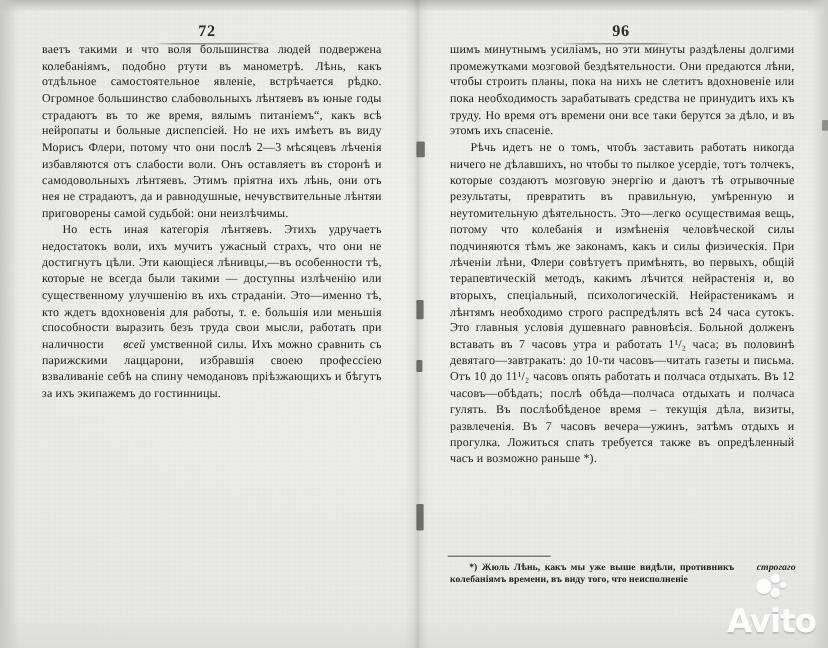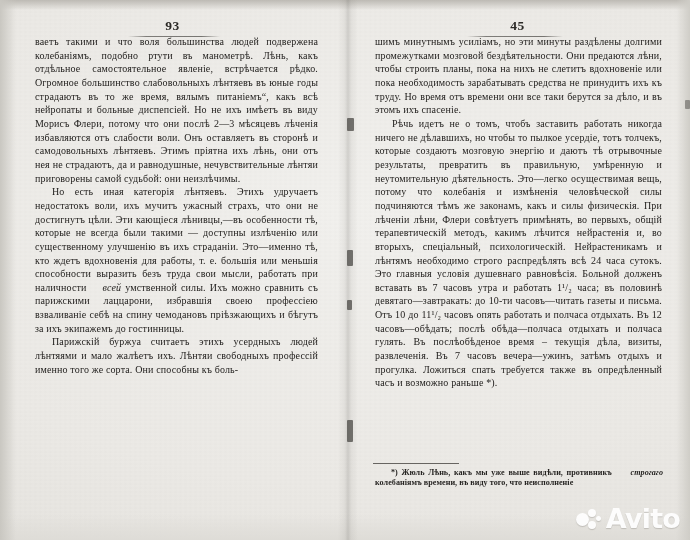--- a/index.html
+++ b/index.html
@@ -144,24 +144,25 @@
     letter-spacing: .05px;
   }
   .footnote i { font-style: italic; margin-left: 15px; }
 
   
   .watermark {
     position: absolute;
     right: 10px;
     bottom: 8px;
     display: flex;
-    align-items: flex-end;
+    align-items: center;
     gap: 4px;
     opacity: .92;
     pointer-events: none;
+    flex-direction: column;
   }
   .wm-dots {
     position: relative;
     width: 26px;
     height: 24px;
   }
   .wm-dots span {
     position: absolute;
     border-radius: 50%;
     background: #ffffff;
@@ -193,32 +194,31 @@
   <div class="edge-right"></div>
   <div class="gutter"></div>
 
   <div class="blotch" style="left:347px; top:118px; width:7px; height:13px;"></div>
   <div class="blotch" style="left:347px; top:250px; width:6px; height:16px;"></div>
   <div class="blotch" style="left:347px; top:300px; width:5px; height:10px;"></div>
   <div class="blotch" style="left:347px; top:420px; width:6px; height:22px;"></div>
   <div class="blotch" style="left:685px; top:100px; width:5px; height:9px; opacity:.5;"></div>
 
   <div class="page page-left">
-    <div class="folio">93</div>
+    <div class="folio">72</div>
     <div class="folio-rule"></div>
 
     <div class="column">
       <p class="cont">ваетъ такими и что воля большинства людей подвержена колебаніямъ, подобно ртути въ манометрѣ. Лѣнь, какъ отдѣльное самостоятельное явленіе, встрѣчается рѣдко. Огромное большинство слабовольныхъ лѣнтяевъ въ юные годы страдаютъ въ то же время, вялымъ питаніемъ“, какъ всѣ нейропаты и больные диспепсіей. Но не ихъ имѣетъ въ виду Морисъ Флери, потому что они послѣ 2—3 мѣсяцевъ лѣченія избавляются отъ слабости воли. Онъ оставляетъ въ сторонѣ и самодовольныхъ лѣнтяевъ. Этимъ пріятна ихъ лѣнь, они отъ нея не страдаютъ, да и равнодушные, нечувствительные лѣнтяи приговорены самой судьбой: они неизлѣчимы.</p>
       <p><span>Но есть иная категорія лѣнтяевъ. Этихъ удручаетъ недостатокъ воли, ихъ мучитъ ужасный страхъ, что они не достигнутъ цѣли. Эти кающіеся лѣнивцы,—въ особенности тѣ, которые не всегда были такими — доступны излѣченію или существенному улучшенію въ ихъ страданіи. Это—именно тѣ, кто ждетъ вдохновенія для работы, т. е. большія или меньшія способности выразить безъ труда свои мысли, работать при наличности </span><i>всей</i><span> умственной силы. Ихъ можно сравнить съ парижскими лаццарони, избравшія своею профессіею взваливаніе себѣ на спину чемодановъ пріѣзжающихъ и бѣгутъ за ихъ экипажемъ до гостинницы.</span></p>
-      <p>Парижскій буржуа считаетъ этихъ усердныхъ людей лѣнтяями и мало жалѣетъ ихъ. Лѣнтяи свободныхъ профессій именно того же сорта. Они способны къ боль-</p>
     </div>
   </div>
 
   <div class="page page-right">
-    <div class="folio">45</div>
+    <div class="folio">96</div>
     <div class="folio-rule"></div>
 
     <div class="column">
       <p class="cont">шимъ минутнымъ усиліамъ, но эти минуты раздѣлены долгими промежутками мозговой бездѣятельности. Они предаются лѣни, чтобы строить планы, пока на нихъ не слетитъ вдохновеніе или пока необходимость зарабатывать средства не принудитъ ихъ къ труду. Но время отъ времени они все таки берутся за дѣло, и въ этомъ ихъ спасеніе.</p>
       <p>Рѣчь идетъ не о томъ, чтобъ заставить работать никогда ничего не дѣлавшихъ, но чтобы то пылкое усердіе, тотъ толчекъ, которые создаютъ мозговую энергію и даютъ тѣ отрывочные результаты, превратить въ правильную, умѣренную и неутомительную дѣятельность. Это—легко осуществимая вещь, потому что колебанія и измѣненія человѣческой силы подчиняются тѣмъ же законамъ, какъ и силы физическія. При лѣченіи лѣни, Флери совѣтуетъ примѣнять, во первыхъ, общій терапевтическій методъ, какимъ лѣчится нейрастенія и, во вторыхъ, спеціальный, психологическій. Нейрастеникамъ и лѣнтямъ необходимо строго распредѣлять всѣ 24 часа сутокъ. Это главныя условія душевнаго равновѣсія. Больной долженъ вставать въ 7 часовъ утра и работать 1¹/₂ часа; въ половинѣ девятаго—завтракать: до 10-ти часовъ—читать газеты и письма. Отъ 10 до 11¹/₂ часовъ опять работать и полчаса отдыхать. Въ 12 часовъ—обѣдать; послѣ обѣда—полчаса отдыхать и полчаса гулять. Въ послѣобѣденое время – текущія дѣла, визиты, развлеченія. Въ 7 часовъ вечера—ужинъ, затѣмъ отдыхъ и прогулка. Ложиться спать требуется также въ опредѣленный часъ и возможно раньше *).</p>
     </div>
 
     <div class="fn-rule"></div>
     <div class="footnote"><span>*)</span><span> Жюль Лѣнь, какъ мы уже выше видѣли, противникъ </span><i>строгаго</i><span> колебаніямъ времени, въ виду того, что неисполненіе</span></div>
   </div>

